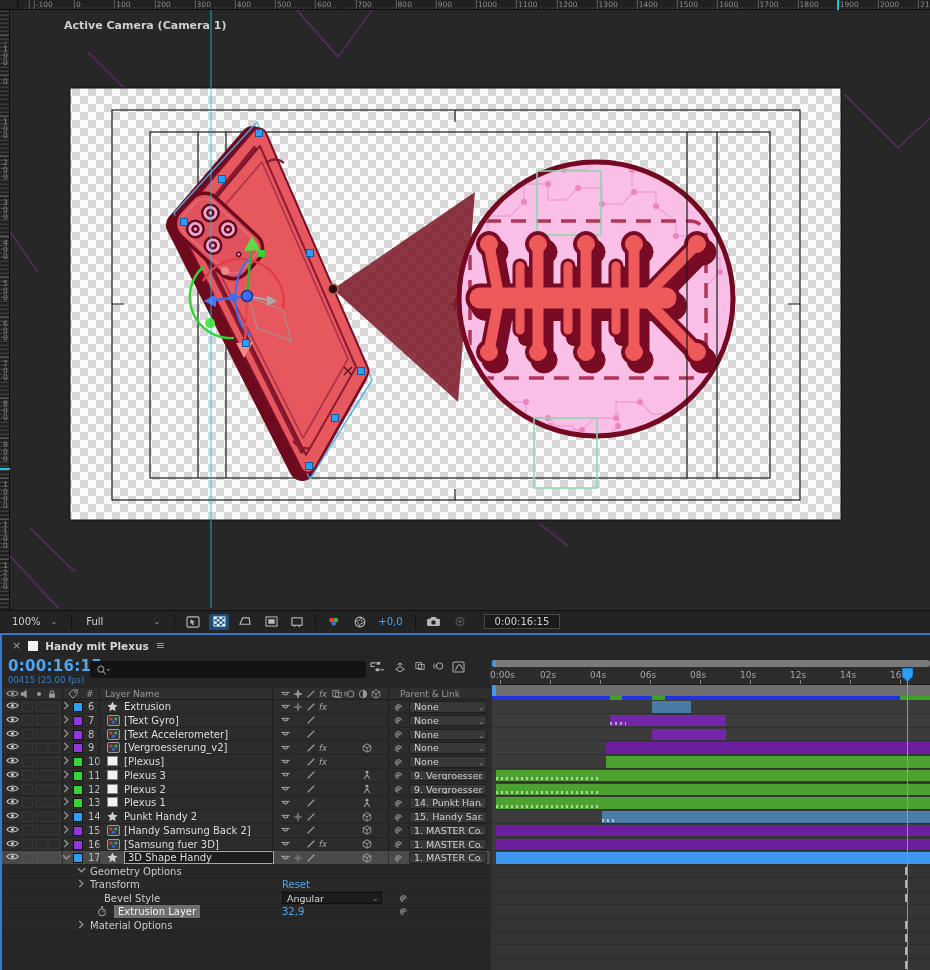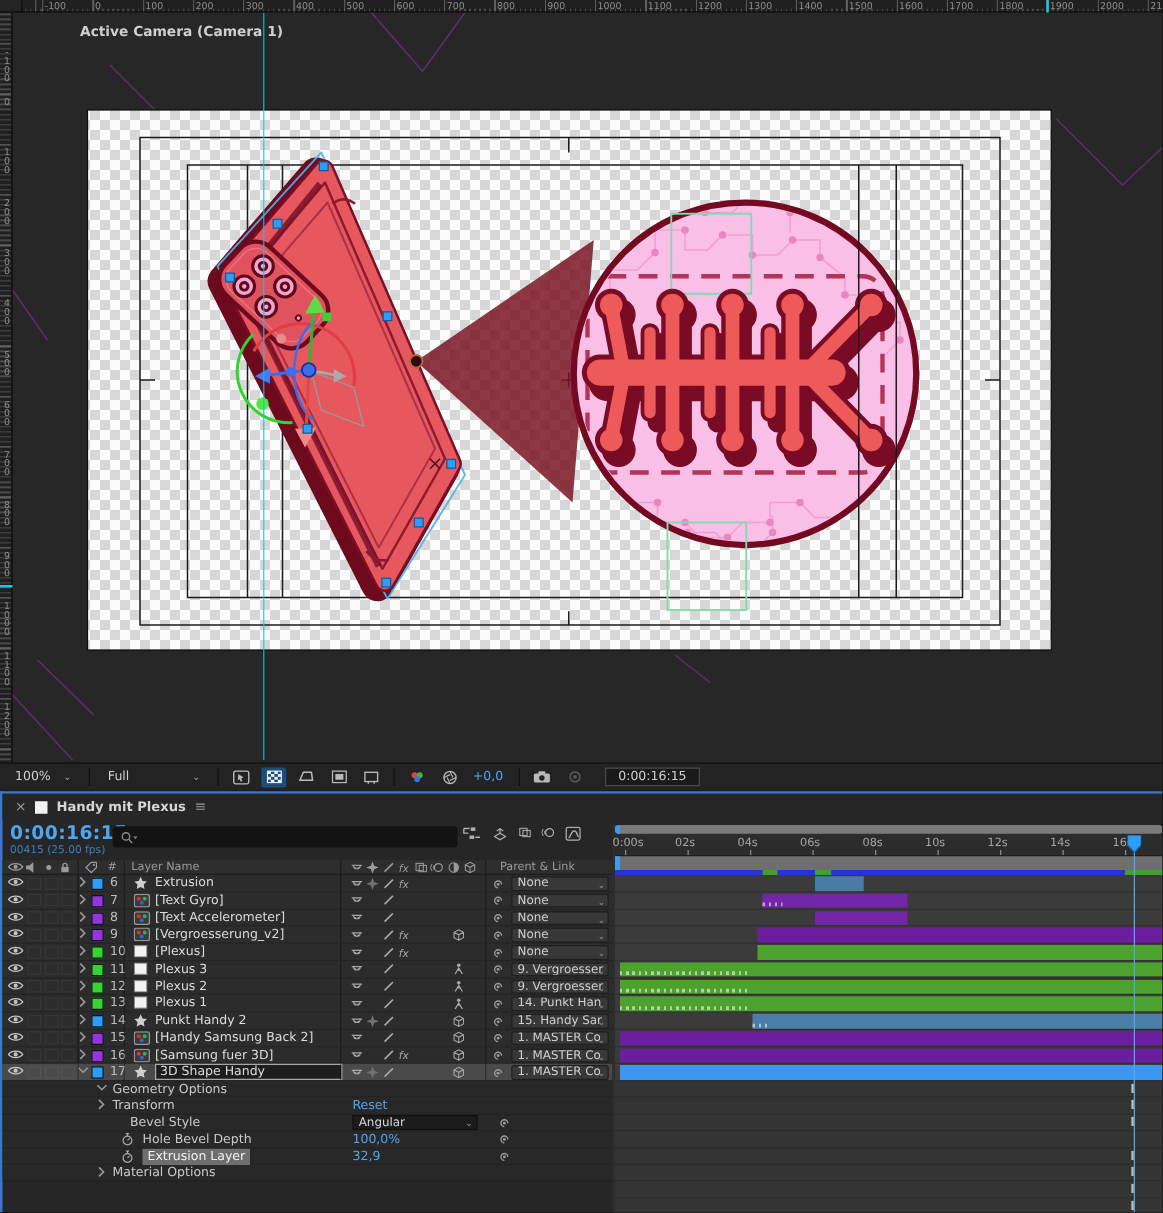--- a/index.html
+++ b/index.html
@@ -1094,32 +1094,20 @@
           <span class="ppick"><svg width="11" height="11" viewBox="0 0 12 12">
               <path d="M9 6a3 3 0 10-3 3" fill="none" stroke="currentColor" stroke-width="1.2"></path>
               <circle cx="6" cy="6" r="1.3" fill="currentColor"></circle>
             </svg></span>
         </div>
         <div class="prow">
           <span class="sw-icon"><svg width="10" height="11" viewBox="0 0 12 13">
               <circle cx="6" cy="7.5" r="4.2" fill="none" stroke="currentColor" stroke-width="1.2"></circle>
               <path d="M4.5 1h3M6 1v2.3M6 7.5l2-2" stroke="currentColor" stroke-width="1.2" fill="none"></path>
             </svg></span>
-          <span class="plabel" style="left:112px">Hole Bevel Depth</span>
-          <span class="pval">100,0%</span>
-          <span class="ppick"><svg width="11" height="11" viewBox="0 0 12 12">
-              <path d="M9 6a3 3 0 10-3 3" fill="none" stroke="currentColor" stroke-width="1.2"></path>
-              <circle cx="6" cy="6" r="1.3" fill="currentColor"></circle>
-            </svg></span>
-        </div>
-        <div class="prow">
-          <span class="sw-icon"><svg width="10" height="11" viewBox="0 0 12 13">
-              <circle cx="6" cy="7.5" r="4.2" fill="none" stroke="currentColor" stroke-width="1.2"></circle>
-              <path d="M4.5 1h3M6 1v2.3M6 7.5l2-2" stroke="currentColor" stroke-width="1.2" fill="none"></path>
-            </svg></span>
           <span class="plabel hl" style="left:112px">Extrusion Layer</span>
           <span class="pval">32,9</span>
           <span class="ppick"><svg width="11" height="11" viewBox="0 0 12 12">
               <path d="M9 6a3 3 0 10-3 3" fill="none" stroke="currentColor" stroke-width="1.2"></path>
               <circle cx="6" cy="6" r="1.3" fill="currentColor"></circle>
             </svg></span>
         </div>
         <div class="prow">
           <span class="chev"><svg width="8" height="9" viewBox="0 0 8 10">
               <path d="M2 1l4 4-4 4" fill="none" stroke="currentColor" stroke-width="1.4"></path>

